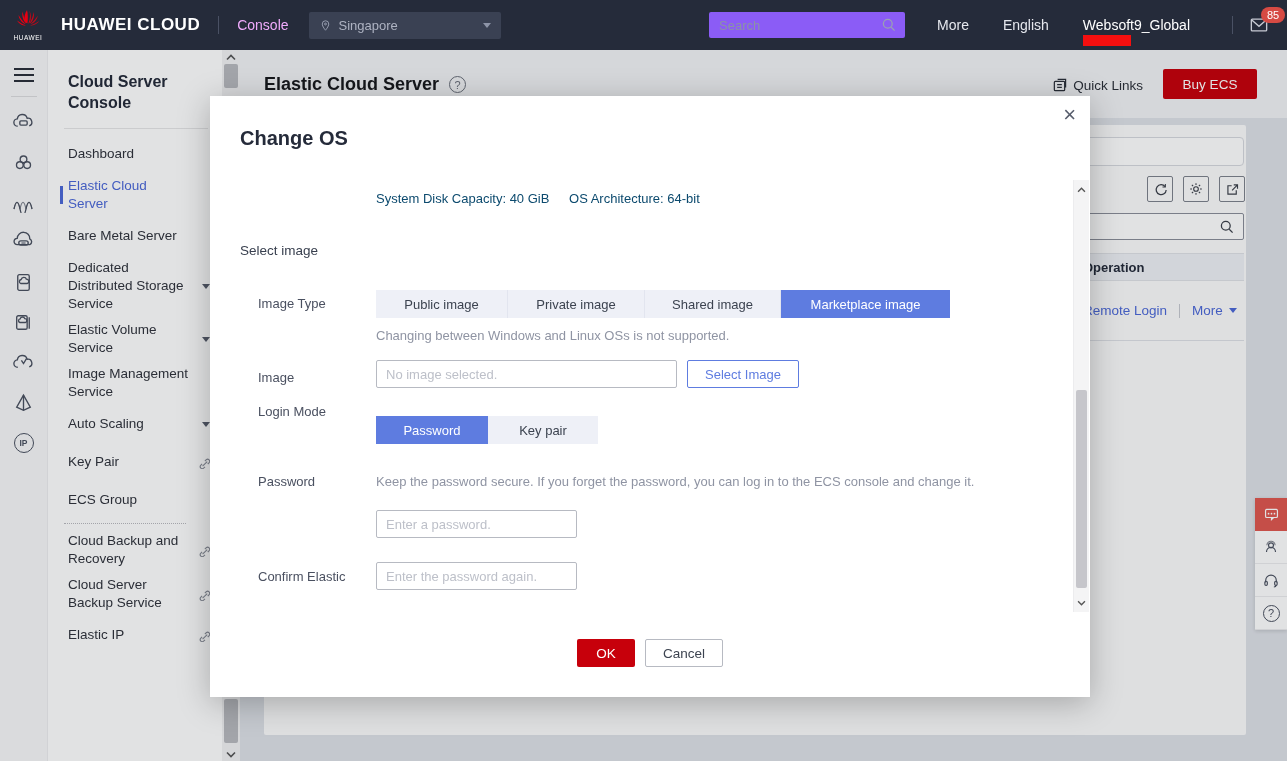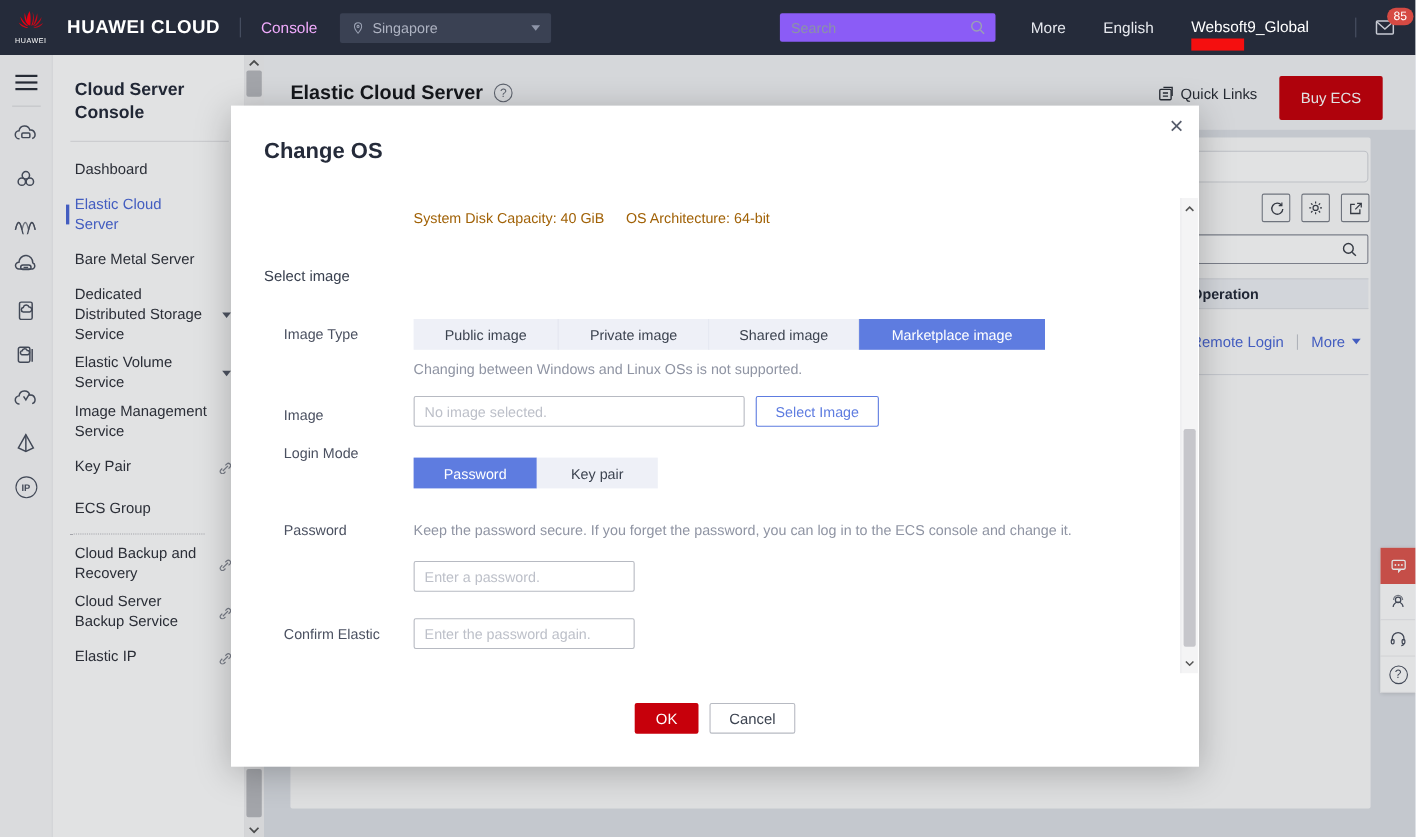--- a/index.html
+++ b/index.html
@@ -58,21 +58,21 @@
   .thumb-top { top:14px; height:24px; }
   .thumb-bottom { bottom:18px; height:44px; background:#adadb3; }
 
   
   .main { position:absolute; left:240px; top:50px; right:0; bottom:0; background:#dfe2e8; z-index:4; }
   .page-head { position:absolute; left:0; right:0; top:0; height:68px; background:#f2f3f5; }
   .page-title { position:absolute; left:24px; top:24px; font-size:18px; font-weight:bold; color:#17181c; display:flex; align-items:center; }
   .help-circ { width:17px; height:17px; border:1.4px solid #6a6f7a; border-radius:50%; color:#6a6f7a; font-size:11px; font-weight:normal; display:flex; align-items:center; justify-content:center; margin-left:10px; cursor:pointer; }
   .quick-links { position:absolute; right:144px; top:28px; display:flex; align-items:center; font-size:13.5px; color:#2b2f38; cursor:pointer; }
   .quick-links svg { margin-right:6px; }
-  .buy-btn { position:absolute; right:30px; top:19px; width:94px; height:40px; background:#c7000b; color:#fff; font-size:13.5px; border:none; border-radius:2px; cursor:pointer; font-family:"Liberation Sans", sans-serif; }
+  .buy-btn { position:absolute; right:30px; top:19px; width:94px; height:30px; background:#c7000b; color:#fff; font-size:13.5px; border:none; border-radius:2px; cursor:pointer; font-family:"Liberation Sans", sans-serif; }
   .content-card { position:absolute; left:24px; right:41px; top:75px; bottom:26px; background:#fcfcfc; border-radius:2px; }
   .notice-box { position:absolute; left:16px; right:2px; top:12px; height:29px; background:#fff; border:1px solid #d7d9de; border-radius:4px; }
   .tool-btn { position:absolute; top:51px; width:26px; height:26px; border:1px solid #7e828c; border-radius:2px; background:#fdfdfd; display:flex; align-items:center; justify-content:center; color:#3c404a; cursor:pointer; }
   .search2 { position:absolute; left:16px; right:2px; top:88px; height:27px; background:#fff; border:1px solid #8a8e99; border-radius:2px; }
   .search2 .mag { position:absolute; right:8px; top:5px; color:#3c404a; }
   .tbl-head { position:absolute; left:0; right:2px; top:128px; height:28px; background:#eef1f5; border-top:1px solid #e0e2e6; border-bottom:1px solid #e0e2e6; }
   .tbl-head .op { position:absolute; left:819px; top:6px; font-size:13px; font-weight:bold; color:#252b3a; }
   .tbl-row { position:absolute; left:0; right:2px; top:156px; height:60px; border-bottom:1px solid #dfe1e6; }
   .row-ops { position:absolute; left:819px; top:22px; display:flex; align-items:center; font-size:13.5px; color:#4c68d8; }
   .row-ops .sep { width:1px; height:14px; background:#c6c9d0; margin:0 12px; }
@@ -84,21 +84,21 @@
   .fb-btn.red { background:#e0574f; color:#fff; border-bottom:none; }
   .q-mark { width:17px; height:17px; border:1.4px solid #4b5160; border-radius:50%; font-size:11px; display:flex; align-items:center; justify-content:center; }
 
   
   .overlay { position:absolute; left:0; right:0; top:50px; bottom:0; background:rgba(10,14,22,0.12); z-index:20; }
 
   
   .modal { position:absolute; left:210px; top:96px; width:880px; height:601px; background:#fff; box-shadow:0 6px 30px rgba(0,0,0,.25); z-index:40; }
   .modal-close { position:absolute; top:8px; right:14px; font-size:22px; color:#575d6c; cursor:pointer; line-height:22px; }
   .modal-title { position:absolute; left:30px; top:31px; font-size:20px; font-weight:bold; color:#252b3a; }
-  .m-sysrow { position:absolute; left:166px; top:95px; font-size:13px; color:#a16207; }
+  .m-sysrow { position:absolute; left:166px; top:95px; font-size:13px; color:#0c4a6e; }
   .m-sysrow span { margin-right:16px; }
   .m-section { position:absolute; left:30px; top:147px; font-size:13.5px; color:#39404f; }
   .m-label { position:absolute; left:48px; font-size:13px; color:#4a5060; }
   .seg { position:absolute; left:166px; display:flex; height:28px; }
   .seg-btn { display:flex; align-items:center; justify-content:center; background:#eef0f7; color:#3c4350; font-size:13px; cursor:pointer; border-right:1px solid #e2e5ef; }
   .seg-btn:last-child { border-right:none; }
   .seg-btn.sel { background:#5e7ce0; color:#fff; border-right:none; }
   .m-note { position:absolute; left:166px; font-size:13px; color:#8f94a3; }
   .m-input { position:absolute; height:28px; border:1px solid #b7bac2; border-radius:2px; font-size:13px; color:#333; padding:0 9px; outline:none; background:#fff; font-family:"Liberation Sans", sans-serif; }
   .m-input::placeholder { color:#bdc0c9; }
@@ -251,20 +251,24 @@
         <span class="nav-caret"></span>
       </div>
     <div class="nav-item">
         <span class="lbl">Elastic Volume Service</span>
         <span class="nav-caret"></span>
       </div>
     <div class="nav-item">
         <span class="lbl">Image Management Service</span>
       </div>
     <div class="nav-item">
+        <span class="lbl">Auto Scaling</span>
+        <span class="nav-caret"></span>
+      </div>
+    <div class="nav-item">
         <span class="lbl">Key Pair</span>
       <span class="nav-link-ic">
           <svg width="13" height="13" viewBox="0 0 14 14" fill="none" stroke="currentColor" stroke-width="1.2">
             <path d="M5.5 8.5 4 10a2.2 2.2 0 0 0 3.1 3.1L8.6 11.6M8.5 5.5 10 4a2.2 2.2 0 0 1 3.1 3.1L11.6 8.6M6 11l5-5"></path>
           </svg>
         </span>
       </div>
     <div class="nav-item">
         <span class="lbl">ECS Group</span>
       </div>

